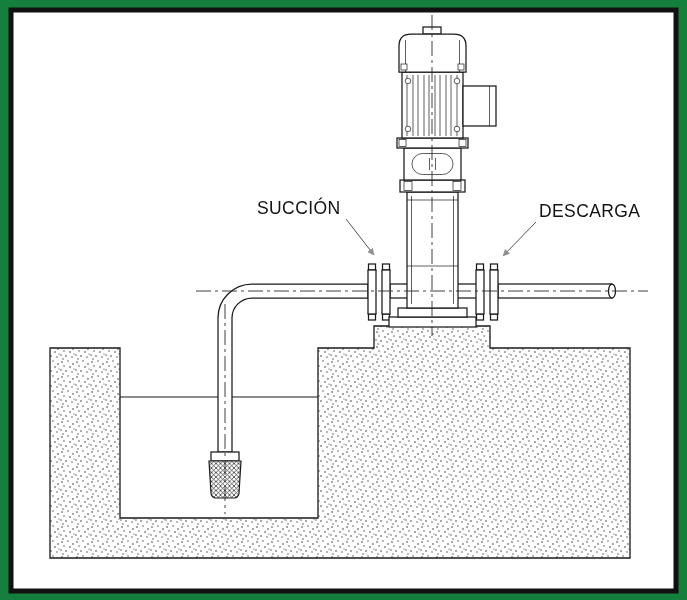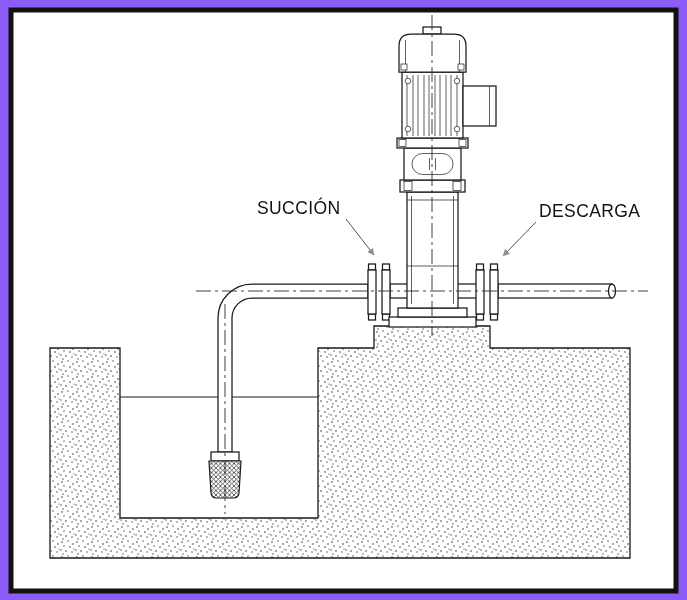--- a/index.html
+++ b/index.html
@@ -1,18 +1,18 @@
 <!DOCTYPE html>
 <html><head>
 <meta charset="utf-8">
 <title>Diagram</title>
 <style>
   html,body{margin:0;padding:0;background:#ffffff;}
   .stage{
-    width:687px;height:600px;position:relative;background:#8b5cf6;
+    width:687px;height:600px;position:relative;background:#15803d;
     font-family:"Liberation Sans", sans-serif;
     overflow:hidden;
   }
   svg{display:block;}
   .lbl{
     font-family:"Liberation Sans", sans-serif;
     font-size:17.5px;
     letter-spacing:.4px;
     fill:#121212;
   }

